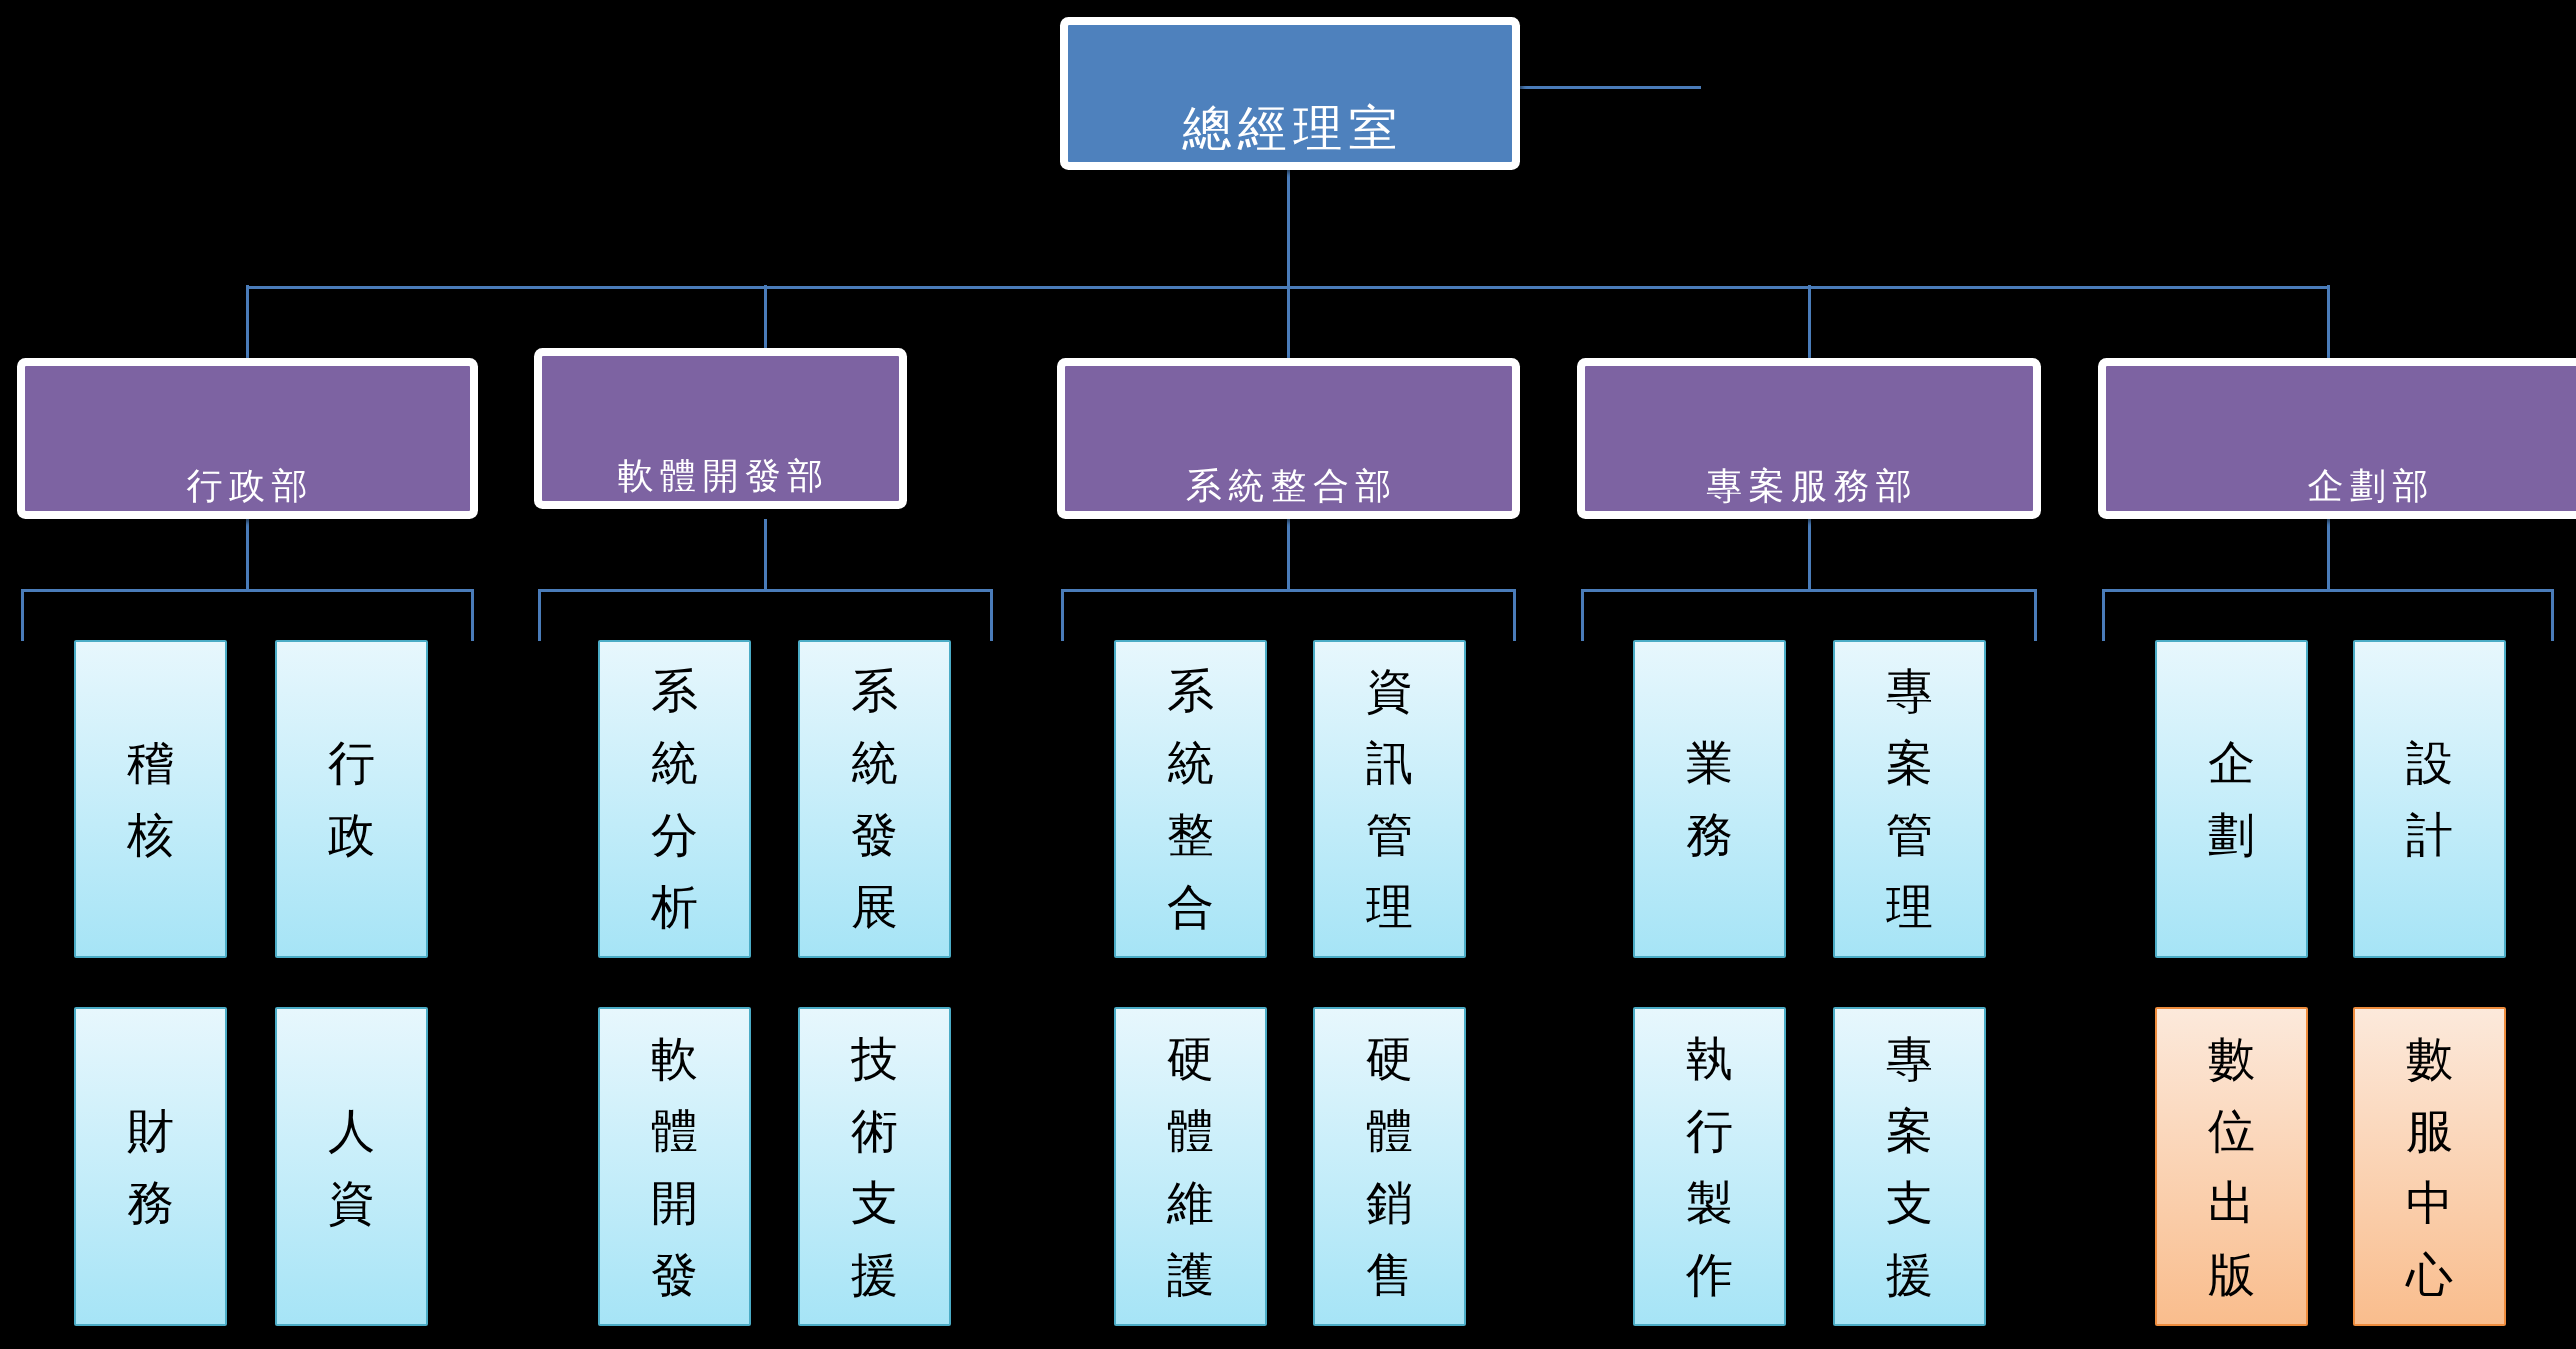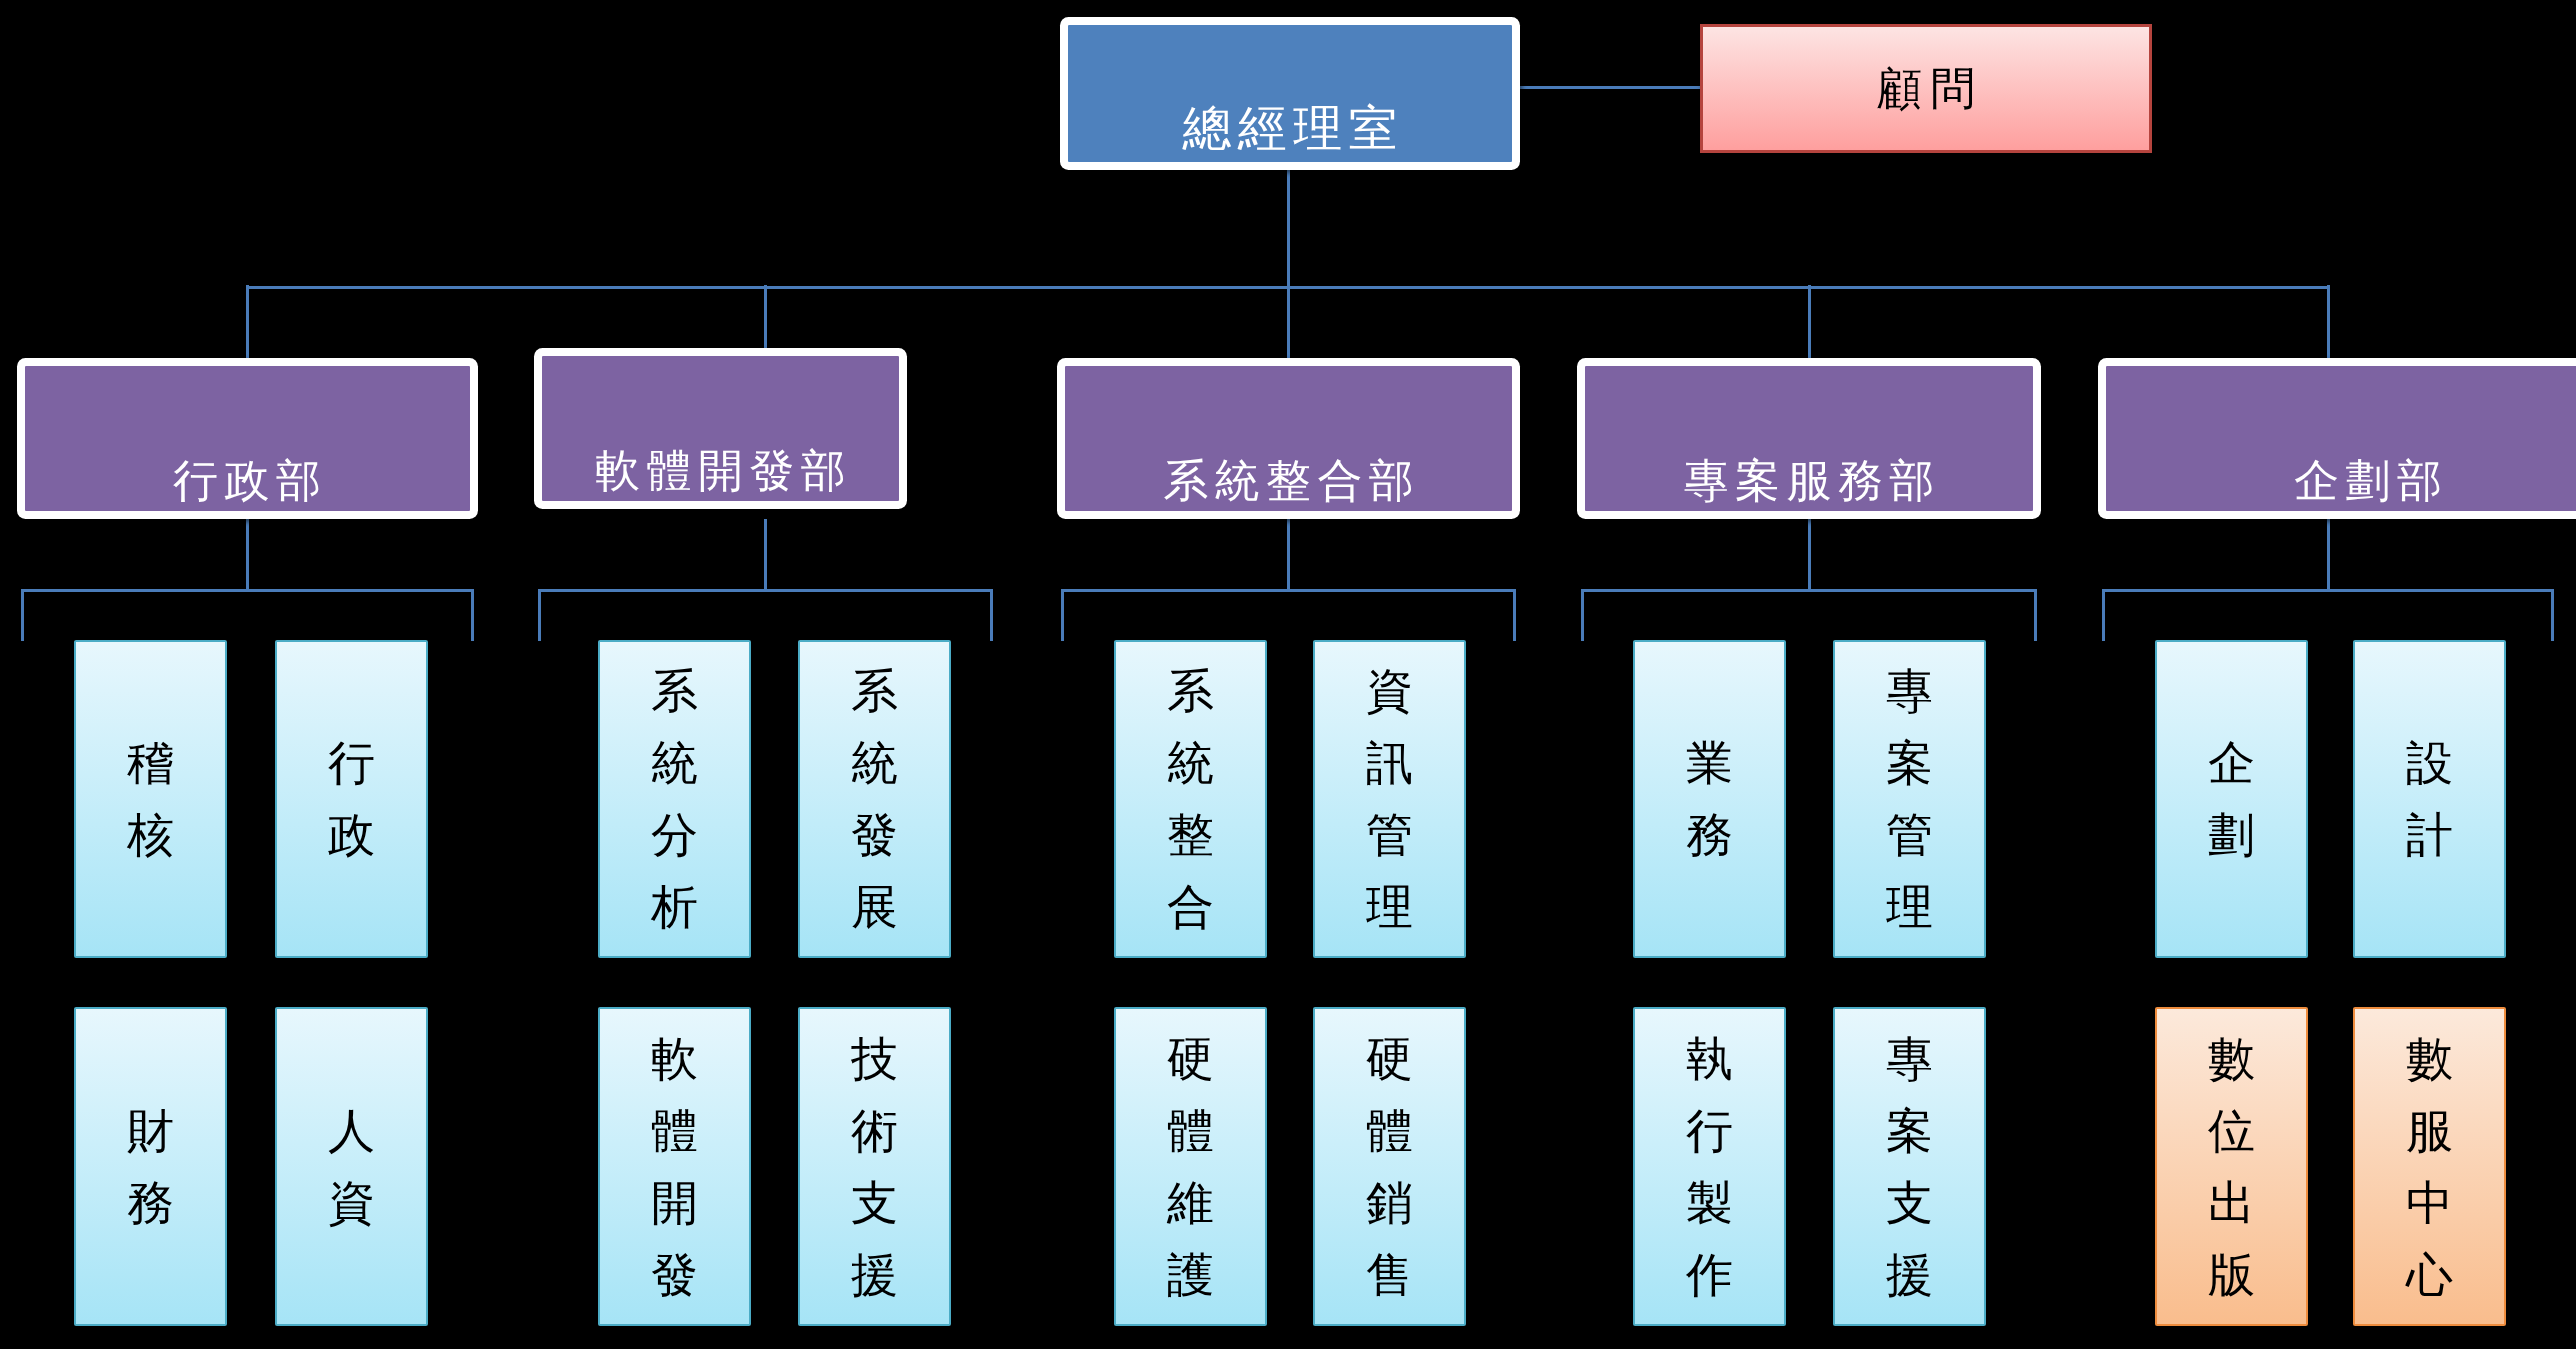--- a/index.html
+++ b/index.html
@@ -21,21 +21,21 @@
   }
   .framed .fill{
     width:100%;height:100%;
     display:flex;align-items:flex-end;justify-content:center;
     border-radius:1.1px;
   }
   .root .fill{background:var(--root-fill,#4E81BD);}
   .dept .fill{background:var(--dept-fill,#7D63A2);}
   .node-label{
     color:var(--text-light,#fff);
-    font-size:45px;
+    font-size:36px;
     letter-spacing:6.4px;
     text-indent:6.4px;
     white-space:nowrap;
   }
   .root-label{font-size:49px;}
   .advisor{
     box-sizing:border-box;
     border:3.2px solid var(--advisor-border,#B5443E);
     background:linear-gradient(var(--advisor-top,#FDE4E3),var(--advisor-bottom,#FE9F9E));
     display:flex;align-items:center;justify-content:center;
@@ -79,23 +79,20 @@
   <div class="line" style="left:1287px;top:169px;width:2.7px;height:119px;"></div>
   <div class="line" style="left:1518px;top:86px;width:183px;height:2.7px;"></div>
   <div class="line" style="left:246px;top:286px;width:2084px;height:2.7px;"></div>
 
   <div class="node framed root" style="left:1060px;top:16.5px;width:460px;height:153px;">
     <div class="fill">
       <span class="node-label root-label">總經理室</span>
     </div>
   </div>
 
-  <div class="node advisor" style="left:1700px;top:24.4px;width:452px;height:129px;">
-    <span class="advisor-label">顧問</span>
-  </div>
 
   <div id="groups">
       <div class="line" style="left: 246px; top: 285px; width: 2.7px; height: 73px;"></div>
       <div class="line" style="left: 246px; top: 519px; width: 2.7px; height: 73px;"></div>
       <div class="line" style="left: 21px; top: 589px; width: 453px; height: 2.7px;"></div>
       <div class="line" style="left: 21px; top: 589px; width: 2.7px; height: 52px;"></div>
       <div class="line" style="left: 471px; top: 589px; width: 2.7px; height: 52px;"></div>
       <div class="node framed dept" style="left: 16.5px; top: 358px; width: 461px; height: 161px;">
         <div class="fill">
           <span class="node-label">行政部</span>

